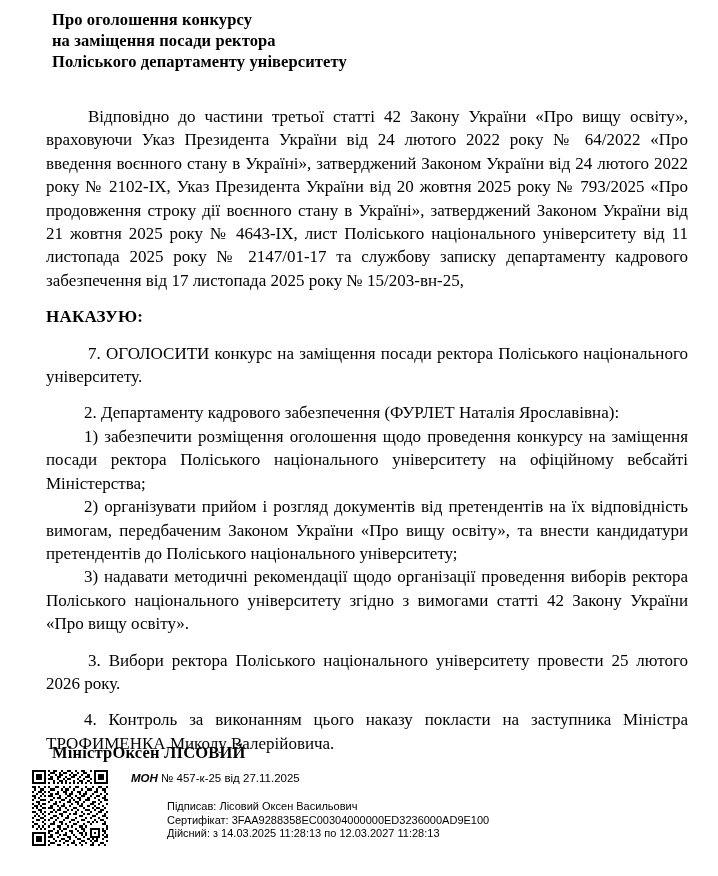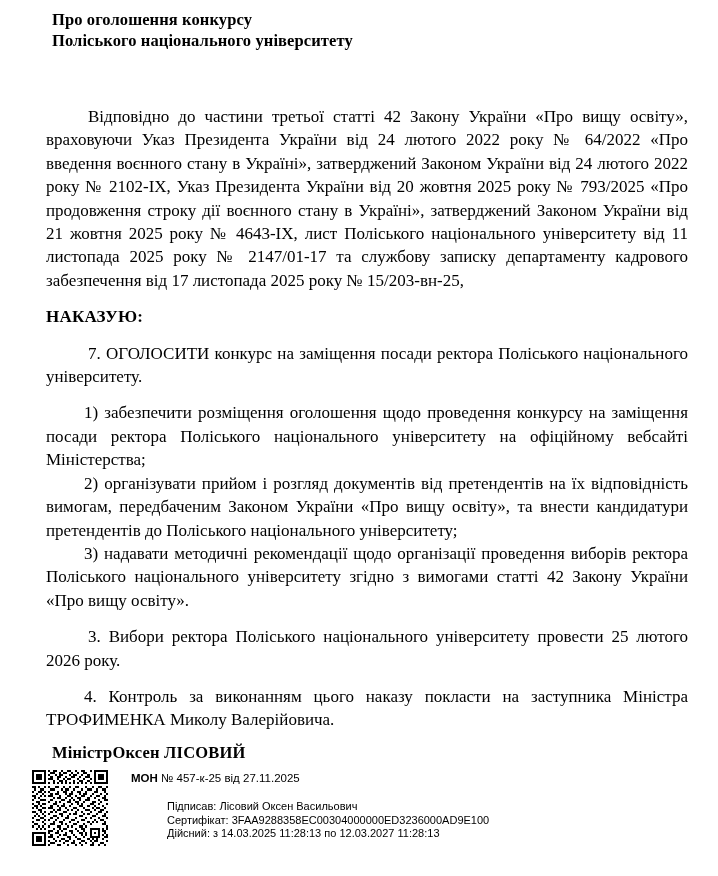--- a/index.html
+++ b/index.html
@@ -112,52 +112,54 @@
     padding-top: 1px;
     font-family: "Liberation Sans", "DejaVu Sans", sans-serif;
     color: #000000;
   }
   .stamp-docline {
     font-size: 11.5px;
     line-height: 14px;
     margin-bottom: 15px;
     white-space: nowrap;
   }
-  .stamp-docline .bold { font-weight: bold; }
+  .stamp-docline .bold { font-weight: bold; font-style: italic; }
   .stamp-meta {
     font-size: 11px;
     line-height: 13.6px;
     white-space: nowrap;
     padding-left: 36px;
   }
 </style>
 </head>
 <body>
 
 <div class="page">
 
   <div class="title-block">
     <div class="title-line">Про оголошення конкурсу</div>
-    <div class="title-line">Поліського національного університету</div>
+    <div class="title-line">на заміщення посади ректора</div>
+    <div class="title-line">Поліського департаменту університету</div>
   </div>
 
   <div class="body-area">
 
     <p class="para indent">Відповідно до частини третьої статті 42 Закону України «Про вищу освіту», враховуючи Указ Президента України від 24 лютого 2022 року № 64/2022 «Про введення воєнного стану в Україні», затверджений Законом України від 24 лютого 2022 року № 2102-IX, Указ Президента України від 20 жовтня 2025 року № 793/2025 «Про продовження строку дії воєнного стану в Україні», затверджений Законом України від 21 жовтня 2025 року № 4643-IX, лист Поліського національного університету від 11 листопада 2025 року № 2147/01-17 та службову записку департаменту кадрового забезпечення від 17 листопада 2025 року № 15/203-вн-25,</p>
 
     <div class="gap-md"></div>
 
     <div class="order-word">НАКАЗУЮ:</div>
 
     <div class="gap-md"></div>
 
     <p class="para indent">7. ОГОЛОСИТИ конкурс на заміщення посади ректора Поліського національного університету.</p>
 
     <div class="gap-md"></div>
 
+    <p class="para subindent">2. Департаменту кадрового забезпечення (ФУРЛЕТ Наталія Ярославівна):</p>
     <p class="para subindent">1) забезпечити розміщення оголошення щодо проведення конкурсу на заміщення посади ректора Поліського національного університету на офіційному вебсайті Міністерства;</p>
     <p class="para subindent">2) організувати прийом і розгляд документів від претендентів на їх відповідність вимогам, передбаченим Законом України «Про вищу освіту», та внести кандидатури претендентів до Поліського національного університету;</p>
     <p class="para subindent">3) надавати методичні рекомендації щодо організації проведення виборів ректора Поліського національного університету згідно з вимогами статті 42 Закону України «Про вищу освіту».</p>
 
     <div class="gap-md"></div>
 
     <p class="para indent">3. Вибори ректора Поліського національного університету провести 25 лютого 2026 року.</p>
 
     <div class="gap-md"></div>
 

